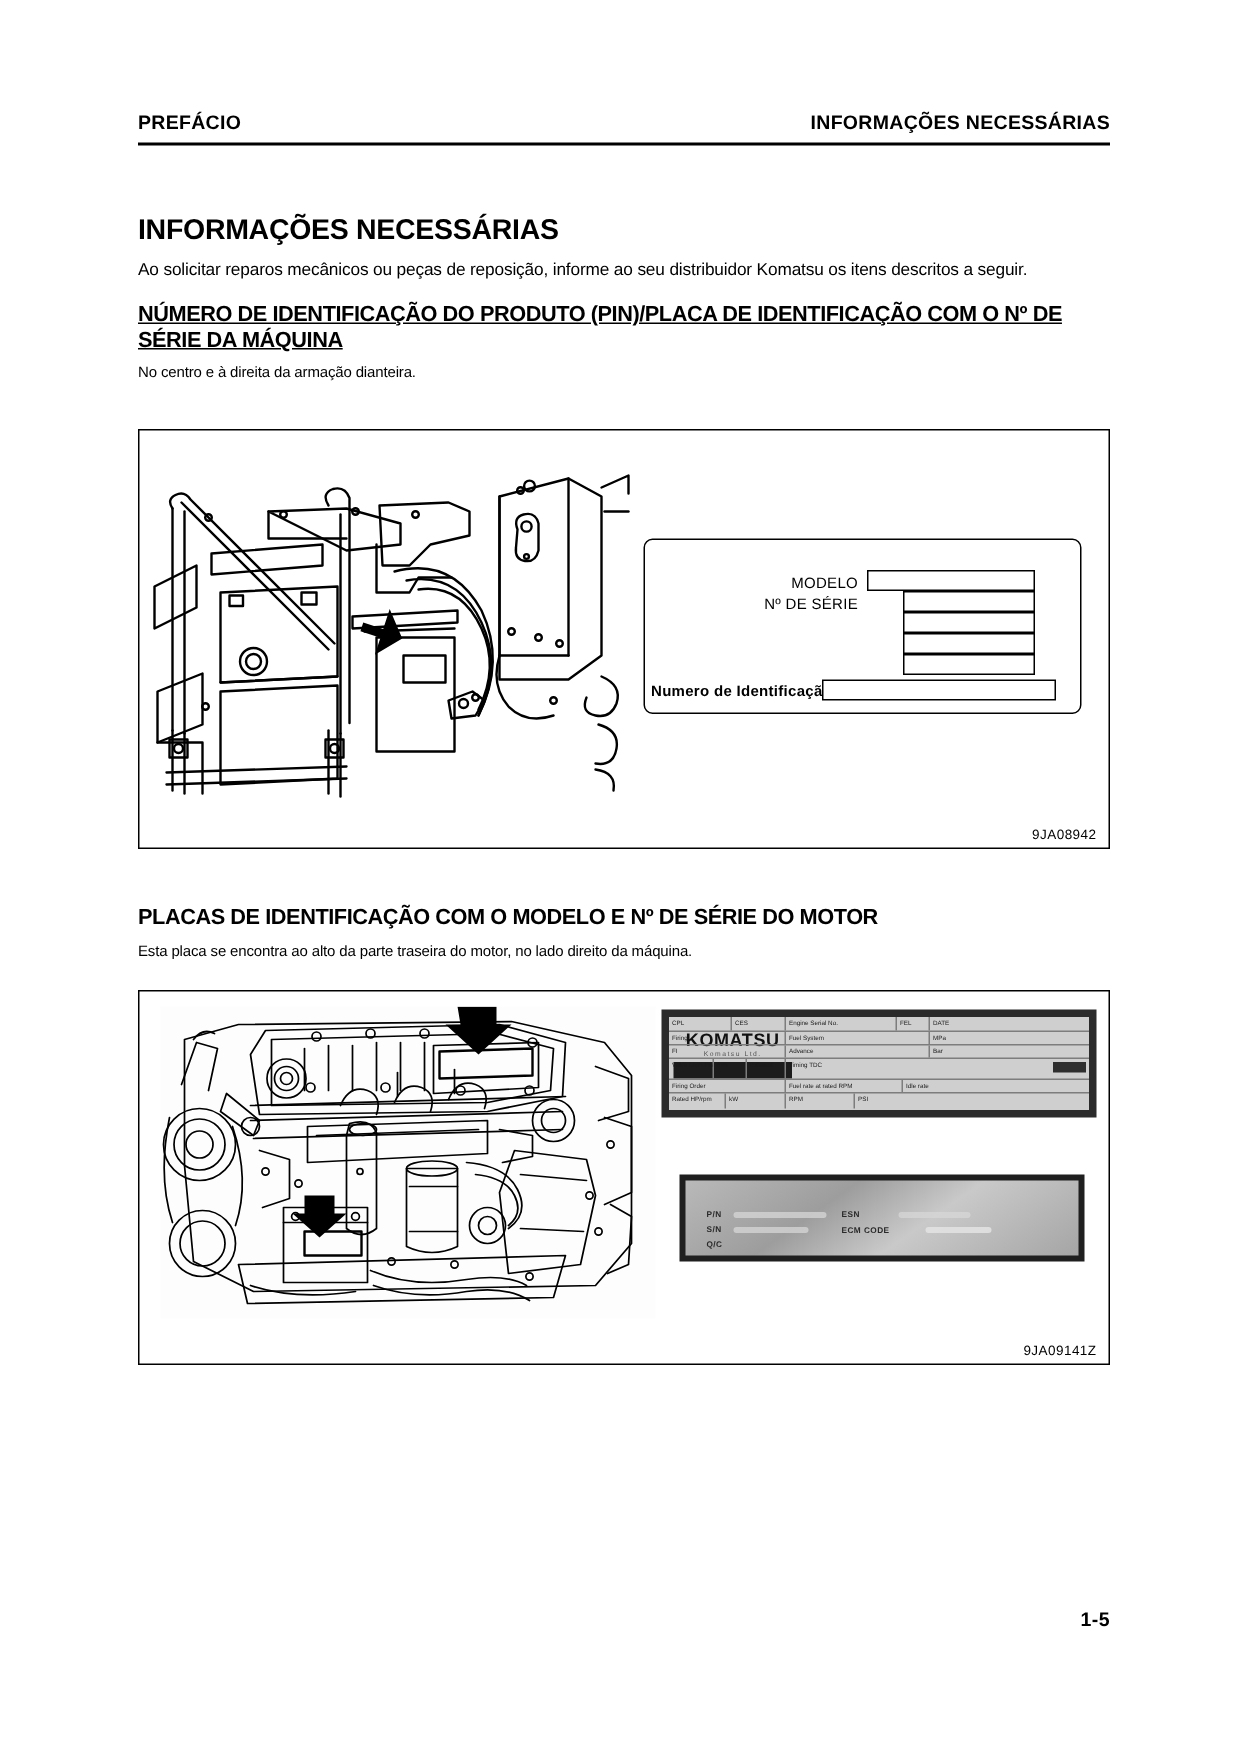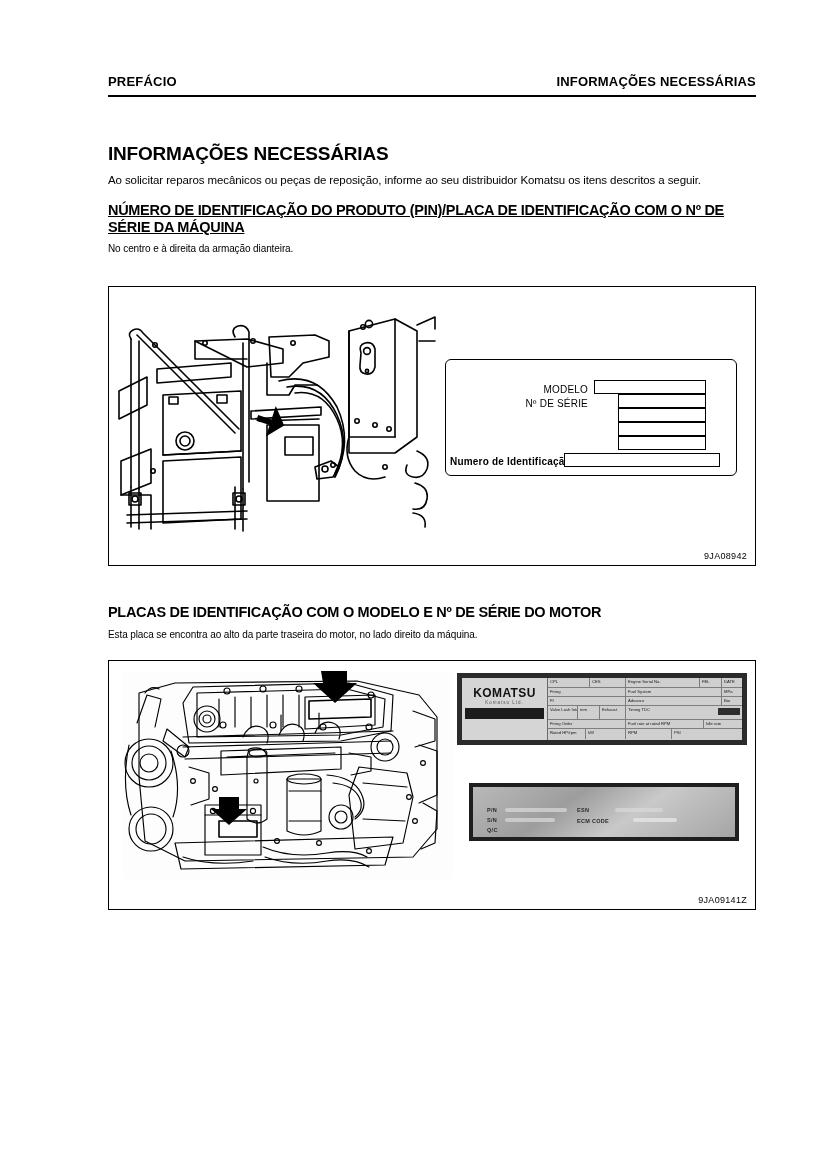--- a/index.html
+++ b/index.html
@@ -11,21 +11,21 @@
     width: 831px;
     height: 1160px;
     position: relative;
     font-family: "Liberation Sans", sans-serif;
     color: #000000;
     overflow: hidden;
   }
 
   .page {
     position: absolute;
-    left: 16px; top: 0;
+    left: 0; top: 0;
     width: 815px;
     height: 1160px;
     border-radius: 27px;
   }
 
   
   .header {
     position: absolute;
     left: 92px;
     top: 74px;
@@ -188,20 +188,21 @@
     box-sizing: border-box;
     padding: 5px;
   }
   .eng-plate-inner {
     position: relative;
     width: 100%;
     height: 100%;
     background: #cfcfcf;
     box-sizing: border-box;
     display: flex;
+    flex-direction: column;
   }
   .eng-plate-logo {
     width: 86px;
     border-right: 1px solid #6a6a6a;
     box-sizing: border-box;
     position: relative;
     background: #d5d5d5;
   }
   .eng-logo-text {
     position: absolute;
@@ -649,14 +650,15 @@
         <div class="ecm-blurline" style="left:32px; top:21px; width:62px;"></div>
         <div class="ecm-blurline" style="left:32px; top:31px; width:50px;"></div>
         <div class="ecm-blurline" style="left:142px; top:21px; width:48px;"></div>
         <div class="ecm-blurline" style="left:160px; top:31px; width:44px; background:rgba(225,225,225,0.9);"></div>
       </div>
     </div>
 
     <div class="fig-caption">9JA09141Z</div>
   </div>
 
+  <div class="pagenum">1-5</div>
 
 </div>
 
 </body></html>

